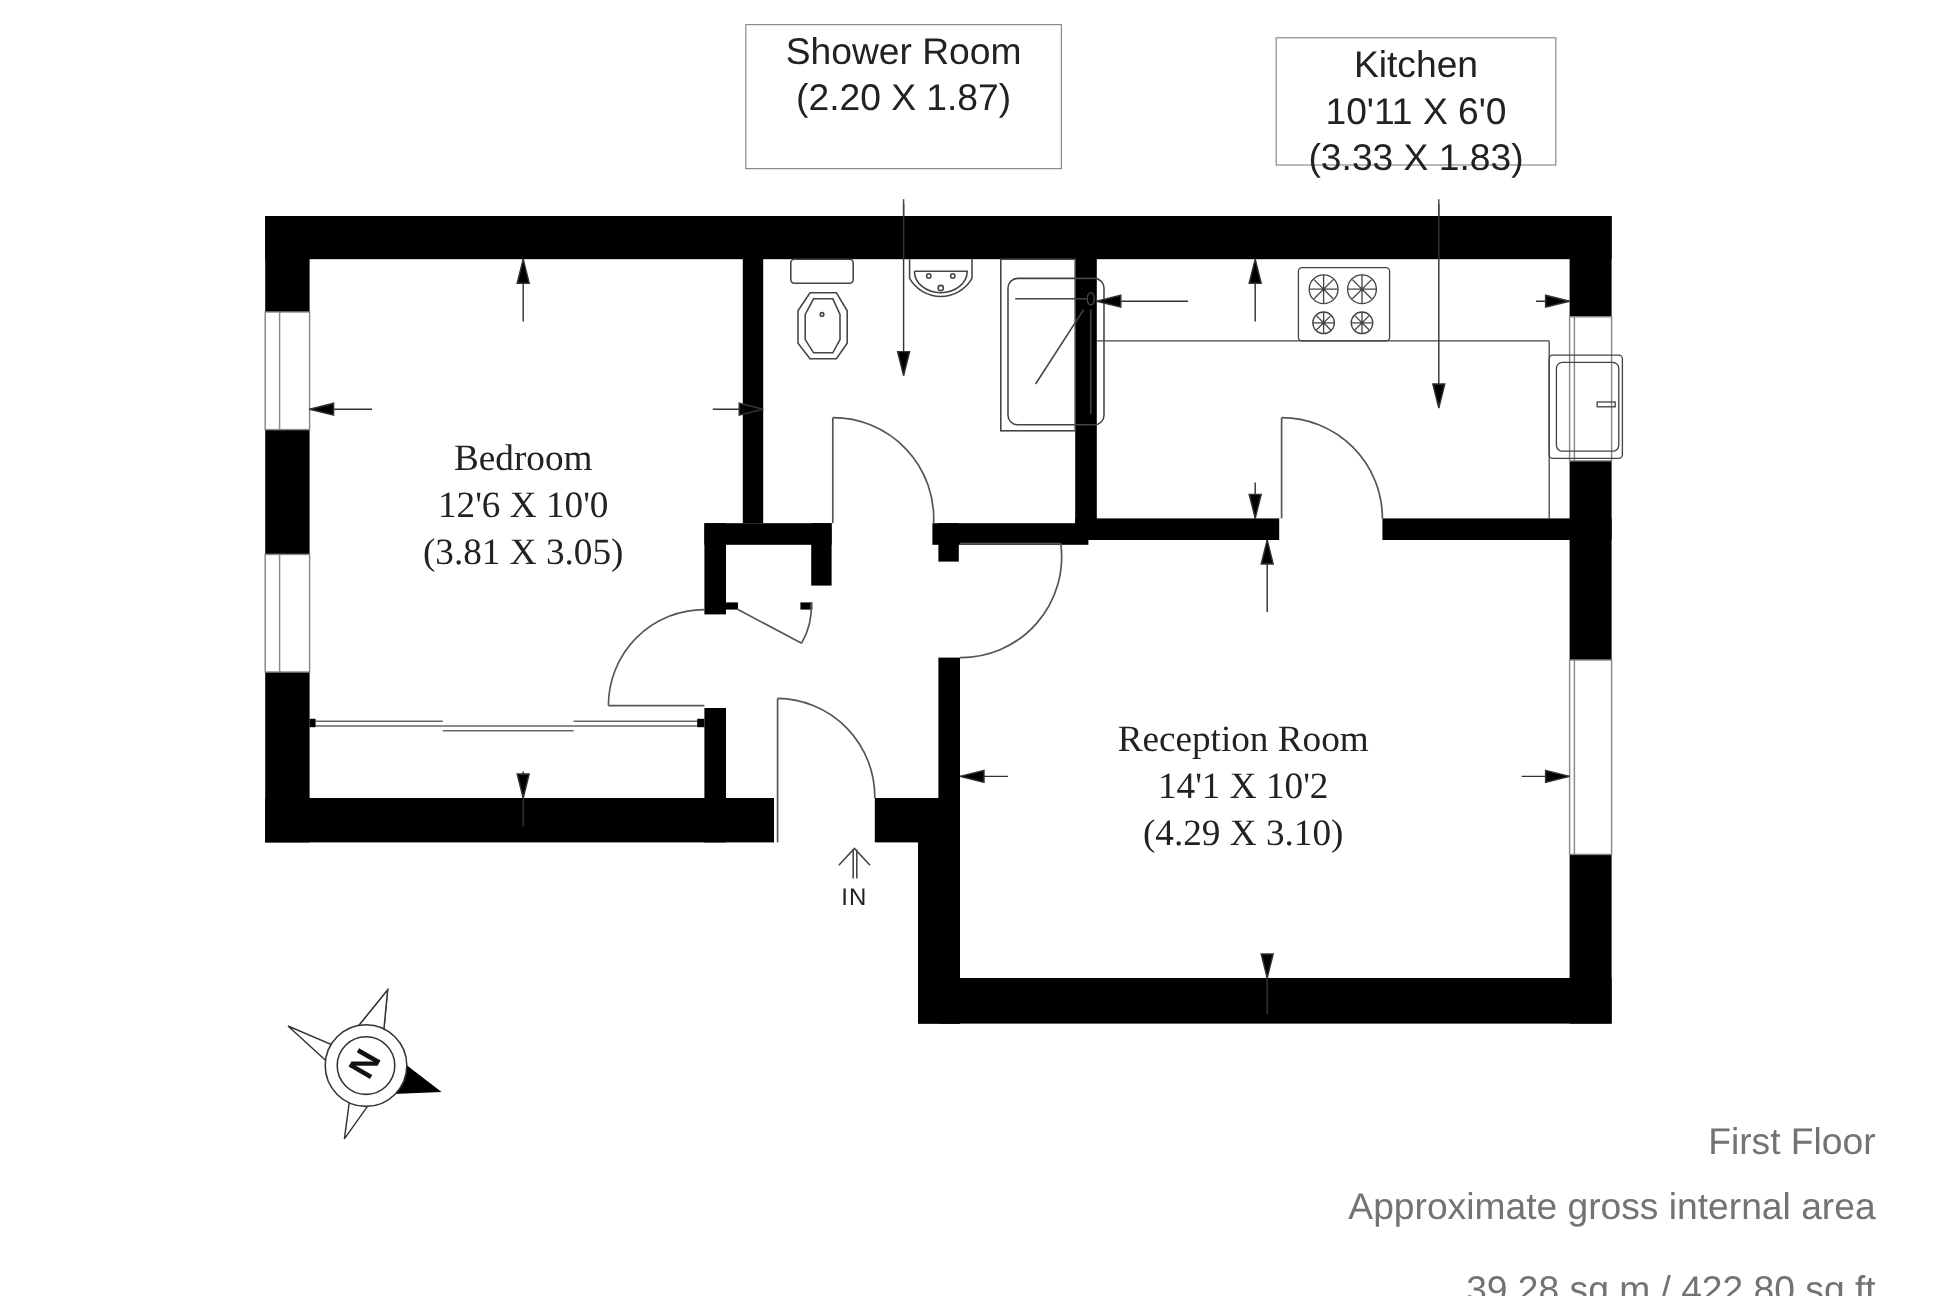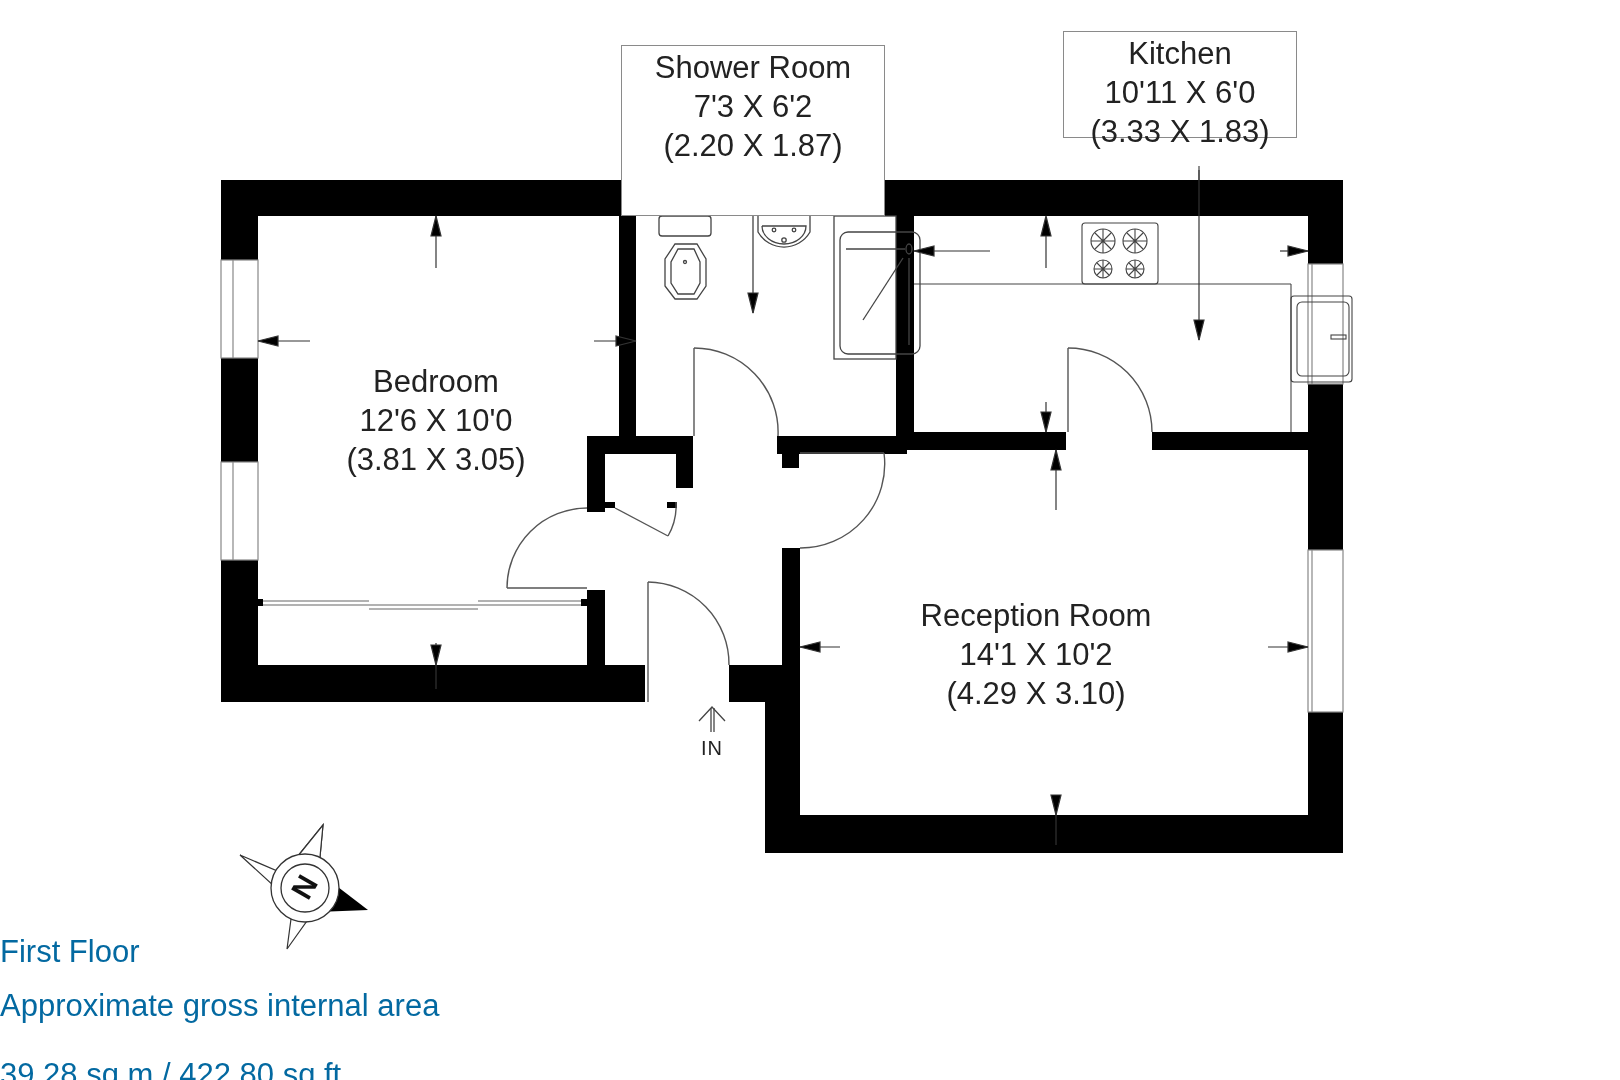--- a/index.html
+++ b/index.html
@@ -2,23 +2,23 @@
 <html><head>
 <meta charset="utf-8">
 <style>
   html, body { margin: 0; padding: 0; background: #ffffff; }
   body { width: 1620px; height: 1080px; position: relative; overflow: hidden;
          font-family: "Liberation Sans", "DejaVu Sans", sans-serif; color: #1a1a1a; }
   svg.plan { position: absolute; left: 0; top: 0; }
   .label-box { position: absolute; background: #fff; border: 1.5px solid #8a8a8a;
                text-align: center; font-size: 31px; line-height: 39px; color: #222;
                box-sizing: border-box; padding-top: 2px; }
-  .room-label { position: absolute; text-align: center; font-size: 31px; line-height: 39px; color: #222; }
+  .room-label { position: absolute; text-align: center; font-size: 31px; line-height: 39px; color: #222; font-family: Liberation Serif, serif; }
   .room-label div, .label-box div { white-space: nowrap; }
-  .footer { position: absolute; left: 0; width: 1563px; text-align: left; font-size: 31px; color: #0369a1; }
+  .footer { position: absolute; left: 0; width: 1563px; text-align: right; font-size: 31px; color: #737373; }
   .in-label { position: absolute; font-size: 20px; color: #222; letter-spacing: 1px; }
   .compass-n { position: absolute; font-size: 30px; font-weight: bold; color: #111; }
 </style>
 </head>
 <body>
 
 <svg class="plan" width="1620" height="1080" viewBox="0 0 1620 1080" xmlns="http://www.w3.org/2000/svg">
 
   <g fill="#000">
 
@@ -197,23 +197,22 @@
       <path d="M-20 -16 L18 -63 L13 -10"></path>
       <path d="M-16 -12 L-65 -33 L-18 10 Z"></path>
       <path d="M-12 16 L-18 61 L14 16 Z"></path>
     </g>
     <path d="M16 -14 L63 22 L12 24 Z" fill="#000"></path>
     <circle cx="0" cy="0" r="34" fill="#fff" stroke="#333" stroke-width="1.3"></circle>
     <circle cx="0" cy="0" r="24" fill="#fff" stroke="#333" stroke-width="1.3"></circle>
   </g>
 </svg>
 
-<div class="label-box" style="left:621px; top:45px; width:264px; height:171px;">
+<div class="label-box" style="left:621px; top:20px; width:264px; height:121px;">
   <div>Shower Room</div>
-  <div>7'3 X 6'2</div>
   <div>(2.20 X 1.87)</div>
 </div>
 
 <div class="label-box" style="left:1063px; top:31px; width:234px; height:107px;">
   <div>Kitchen</div>
   <div>10'11 X 6'0</div>
   <div>(3.33 X 1.83)</div>
 </div>
 
 <div class="room-label" style="left:300px; top:362px; width:272px;">

